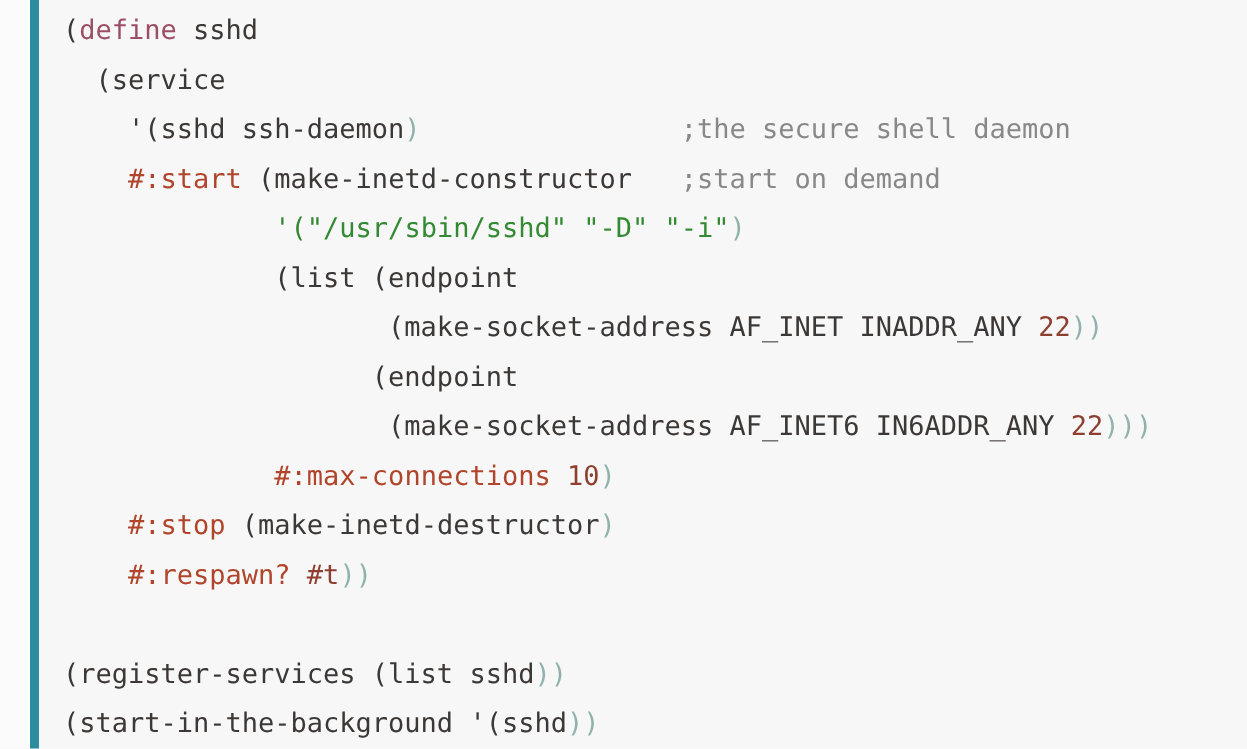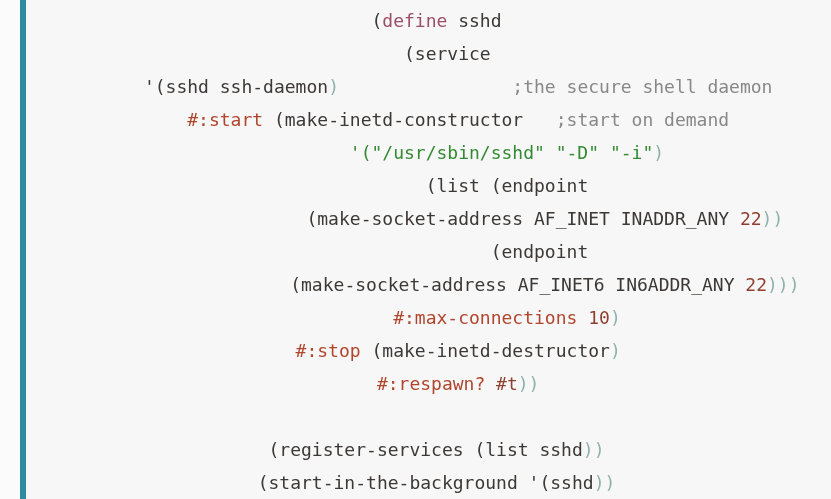--- a/index.html
+++ b/index.html
@@ -16,21 +16,20 @@
   }
   .code-block {
     position: absolute;
     left: 20px;
     top: 0;
     right: 0;
     bottom: 0;
     border-left: 6px solid #2d8c9e;
     box-sizing: border-box;
     padding: 4px 0 0 16px;
-    text-align: center;
   }
   pre.code {
     margin: 0;
     font-family: "DejaVu Sans Mono", "Liberation Mono", monospace;
     font-size: 18px;
     line-height: 33px;
     white-space: pre;
   }
   .line { height: 33px; }
 </style>

